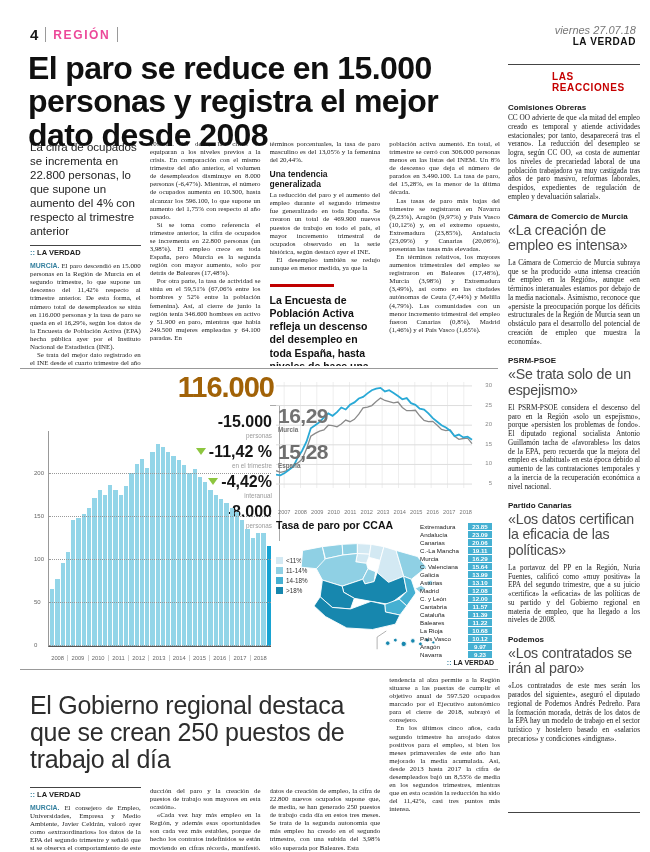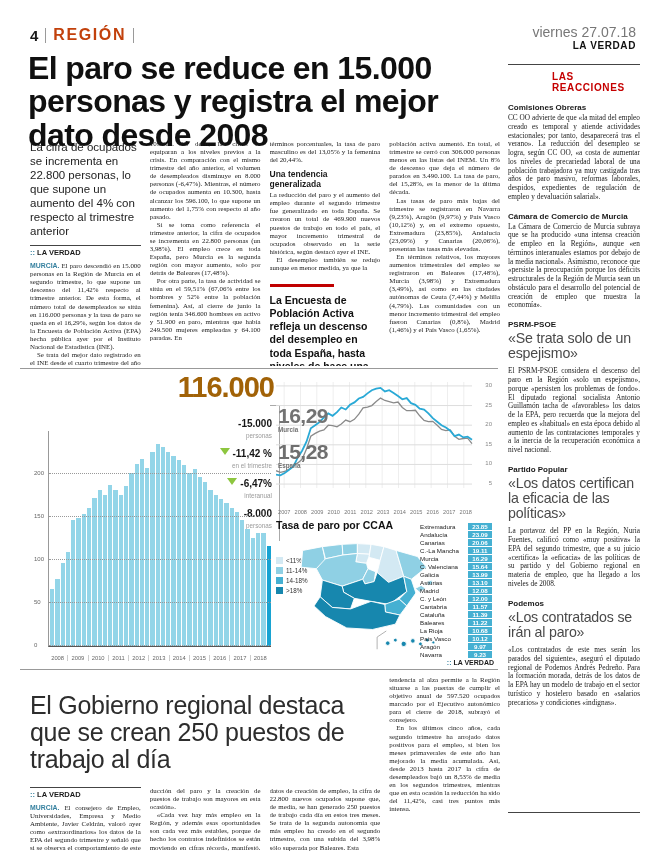--- a/index.html
+++ b/index.html
@@ -3,24 +3,24 @@
 <meta charset="utf-8">
 <style>
   html,body{margin:0;padding:0;background:#fff;}
   .page{position:relative;width:650px;height:852px;background:#fff;overflow:hidden;
         font-family:"Liberation Serif",serif;color:#1a1a1a;}
 
   
   .folio{position:absolute;top:26px;left:30px;display:flex;align-items:center;gap:7px;}
   .pagenum{font-family:"Liberation Sans",sans-serif;font-weight:bold;font-size:15px;}
   .vsep{width:1px;height:15px;background:#9a9a9a;}
-  .section{font-family:"Liberation Sans",sans-serif;font-weight:bold;font-size:16px;
-           letter-spacing:1.6px;color:#c2410c;}
+  .section{font-family:"Liberation Sans",sans-serif;font-weight:bold;font-size:12px;
+           letter-spacing:1.6px;color:#ec4899;}
   .mast{position:absolute;top:24px;right:14px;text-align:right;font-family:"Liberation Sans",sans-serif;}
-  .mast .date{font-size:14px;color:#777;}
+  .mast .date{font-size:11px;color:#777;font-style:italic;}
   .mast .brand{font-size:10px;font-weight:bold;letter-spacing:.6px;color:#111;}
 
   
   .headline{position:absolute;top:52px;left:28px;width:478px;margin:0;
     font-family:"Liberation Sans",sans-serif;font-weight:800;font-size:32px;line-height:1.04;
     letter-spacing:-.6px;color:#101010;}
 
   
   .main-cols{position:absolute;top:140px;left:30px;width:470px;height:226px;
              display:flex;gap:9px;overflow:hidden;}
@@ -48,21 +48,21 @@
   
   .barchart{position:absolute;left:12px;top:6px;width:240px;height:288px;}
   .bc-title{font-family:"Liberation Sans",sans-serif;font-weight:bold;font-size:10.5px;
             line-height:1.12;width:155px;color:#111;}
   .bc-big{position:absolute;right:-2px;top:-4px;font-family:"Liberation Sans",sans-serif;
           font-weight:bold;font-size:29px;letter-spacing:-1px;color:#a16207;}
   .bc-connect{position:absolute;right:-8px;top:30px;width:9px;height:135px;
               border-top:1px solid #aaa;border-right:1px solid #aaa;}
   .bc-ann{position:absolute;right:0;top:38px;text-align:right;font-family:"Liberation Sans",sans-serif;}
   .bc-ann .row{margin-bottom:1px;}
-  .bc-ann .val{font-weight:bold;font-size:10px;color:#161616;}
+  .bc-ann .val{font-weight:bold;font-size:16px;color:#161616;}
   .bc-ann .lbl{font-size:6.3px;color:#9a9a9a;margin-bottom:4px;}
   .tri-down{display:inline-block;width:0;height:0;border-left:5px solid transparent;
             border-right:5px solid transparent;border-top:7px solid #8dc63f;
             margin-right:3px;vertical-align:2px;}
   .bc-plot{position:absolute;left:16px;bottom:16px;width:222px;height:215px;
            border-left:1px solid #999;border-bottom:1px solid #555;}
   .bc-grid{position:absolute;left:0;width:100%;border-top:1px dotted #999;}
   .bc-grid .gl{position:absolute;left:-15px;top:-4px;font-family:"Liberation Sans",sans-serif;
                font-size:6px;color:#666;}
   .bc-bars{position:absolute;left:1px;right:0;bottom:0;top:0;display:flex;
@@ -183,21 +183,21 @@
   <section class="graphics">
 
     <div class="barchart">
       <div class="bc-big">116.000</div>
       <div class="bc-connect"></div>
       <div class="bc-ann" id="bc-ann">
           <div class="row"><span class="val">-15.000</span></div>
           <div class="lbl">personas</div>
           <div class="row"><span class="tri-down"></span><span class="val">-11,42 %</span></div>
           <div class="lbl">en el trimestre</div>
-          <div class="row"><span class="tri-down"></span><span class="val">-6,47%</span></div>
+          <div class="row"><span class="tri-down"></span><span class="val">-4,42%</span></div>
           <div class="lbl">interanual</div>
           <div class="row"><span class="val">-8.000</span></div>
           <div class="lbl">personas</div>
         </div>
       <div class="bc-plot" id="bc-plot">
         <div class="bc-bars" id="bc-bars">
             <div class="bar" style="height: 56.76px;"></div>
             <div class="bar" style="height: 67.08px;"></div>
             <div class="bar" style="height: 83.42px;"></div>
             <div class="bar" style="height: 93.74px;"></div>
@@ -480,25 +480,26 @@
         </div>
     </div>
   </section>
 
   <aside class="sidebar">
     <div class="sb-title">LAS REACCIONES</div>
     <div id="sb-sections">
         <div class="sb-org">Comisiones Obreras</div>
         <div class="sb-body">CC OO advierte de que «la mitad del empleo creado es temporal y atiende actividades estacionales; por tanto, desaparecerá tras el verano». La reducción del desempleo se logra, según CC OO, «a costa de aumentar los niveles de precariedad laboral de una población trabajadora ya muy castigada tras años de paro masivo, reformas laborales, despidos, expedientes de regulación de empleo y devaluación salarial».</div>
         <div class="sb-org">Cámara de Comercio de Murcia</div>
+        <div class="sb-quote">«La creación de empleo es intensa»</div>
         <div class="sb-body">La Cámara de Comercio de Murcia subraya que se ha producido «una intensa creación de empleo en la Región», aunque «en términos interanuales estamos por debajo de la media nacional». Asimismo, reconoce que «persiste la preocupación porque los déficits estructurales de la Región de Murcia sean un obstáculo para el desarrollo del potencial de creación de empleo que muestra la economía».</div>
         <div class="sb-org">PSRM-PSOE</div>
         <div class="sb-quote">«Se trata solo de un espejismo»</div>
         <div class="sb-body">El PSRM-PSOE considera el descenso del paro en la Región «solo un espejismo», porque «persisten los problemas de fondo». El diputado regional socialista Antonio Guillamón tacha de «favorables» los datos de la EPA, pero recuerda que la mejora del empleo es «habitual» en esta época debido al aumento de las contrataciones temporales y a la inercia de la recuperación económica a nivel nacional.</div>
-        <div class="sb-org">Partido Popular</div>
+        <div class="sb-org">Partido Canarias</div>
         <div class="sb-quote">«Los datos certifican la eficacia de las políticas»</div>
         <div class="sb-body">La portavoz del PP en la Región, Nuria Fuentes, calificó como «muy positiva» la EPA del segundo trimestre, que a su juicio «certifica» la «eficacia» de las políticas de su partido y del Gobierno regional en materia de empleo, que ha llegado a los niveles de 2008.</div>
         <div class="sb-org">Podemos</div>
         <div class="sb-quote">«Los contratados se irán al paro»</div>
         <div class="sb-body">«Los contratados de este mes serán los parados del siguiente», aseguró el diputado regional de Podemos Andrés Pedreño. Para la formación morada, detrás de los datos de la EPA hay un modelo de trabajo en el sector turístico y hostelero basado en «salarios precarios» y condiciones «indignas».</div>
       </div>
     <div class="sb-endrule"></div>
   </aside>
 
 </div>

